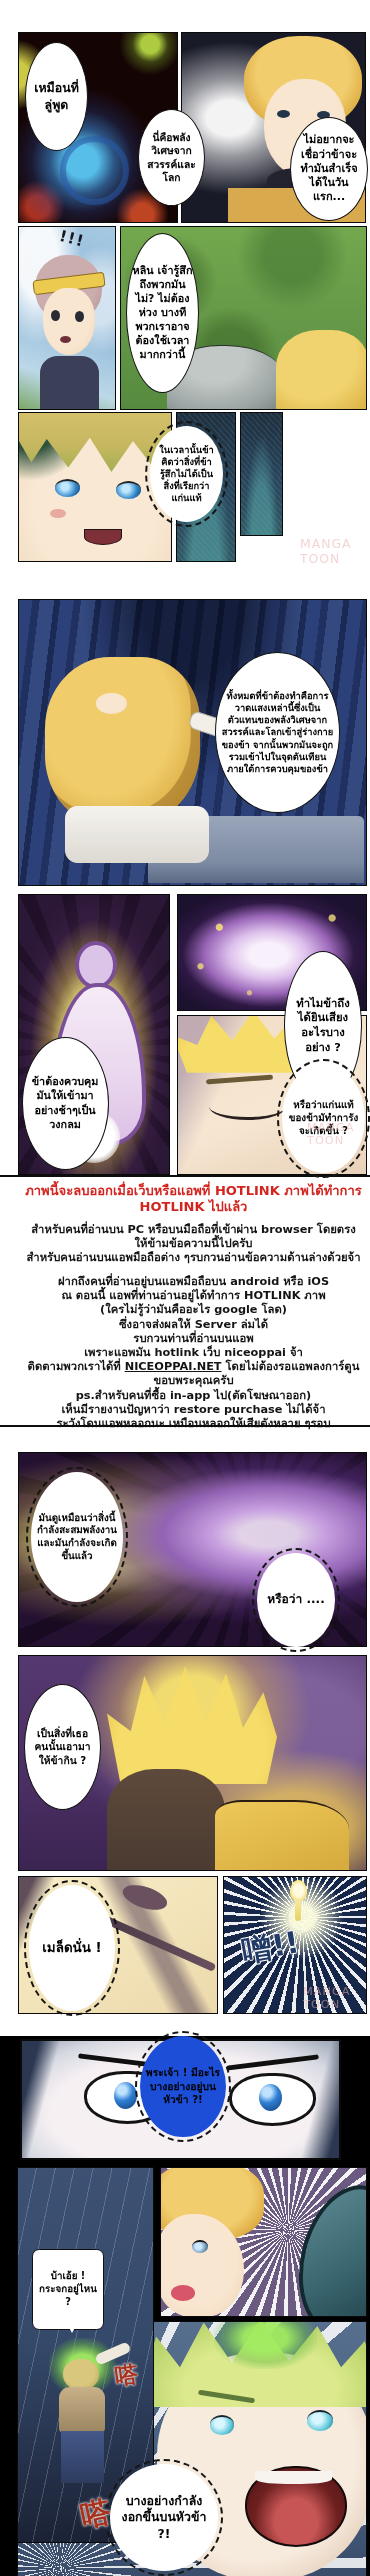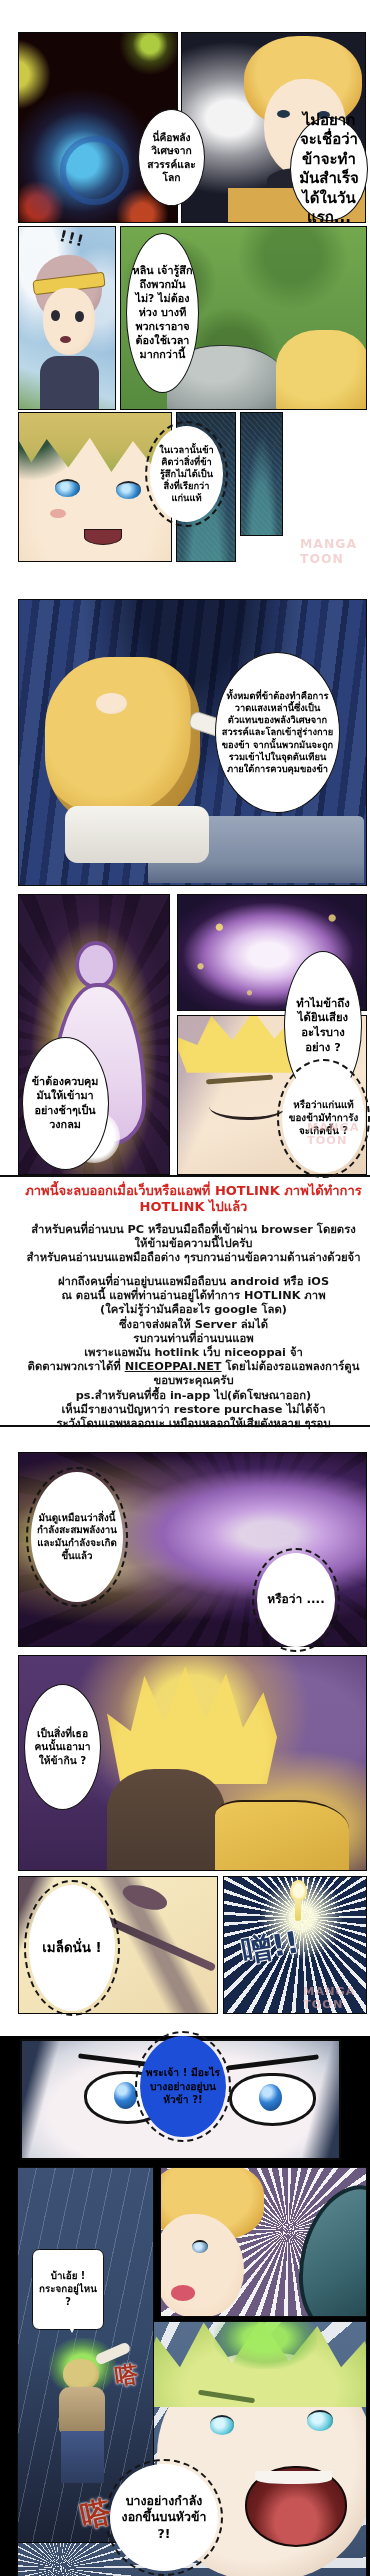--- a/index.html
+++ b/index.html
@@ -6,21 +6,21 @@
   .page{position:relative;width:371px;height:2584px;background:#ffffff;overflow:hidden;
         font-family:"DejaVu Sans",sans-serif;}
   .abs{position:absolute;}
   .panel{position:absolute;border:1.5px solid #0a0a0a;box-sizing:border-box;overflow:hidden;}
   .bub{position:absolute;background:#fff;border:1.5px solid #111;border-radius:50%;
        display:flex;align-items:center;justify-content:center;text-align:center;
        color:#000;font-weight:bold;line-height:1.3;padding:5.2px;box-sizing:border-box;z-index:6;}
   .bub.noline{border:none;outline:2.1px dashed #151515;outline-offset:3.6px;}
   .bub.tailbottom:after{content:"";position:absolute;bottom:-11.3px;left:46%;
        border:7.2px solid transparent;border-top:13.4px solid #fff;}
-  .wm{position:absolute;color:rgba(235,175,175,0.55);font-weight:bold;font-size:13.4px;
+  .wm{position:absolute;color:rgba(235,175,175,0.55);font-weight:normal;font-size:13.4px;
       letter-spacing:1px;z-index:7;}
   .sfx-red{position:absolute;color:#a8321e;font-weight:bold;z-index:6;
       text-shadow:0 0 1.5px #fff,0 0 3.1px #fff;}
   .sfx-blue{position:absolute;color:#223a66;font-weight:bold;z-index:6;
       text-shadow:-1px 0 #fff,1px 0 #fff,0 -1px #fff,0 1px #fff;}
   .notice{position:absolute;left:8px;top:1183px;width:371px;text-align:center;color:#141414;}
   .notice div{font-weight:bold;font-size:11.3px;line-height:1.26;}
   .notice .red{color:#d42420;font-size:13px;margin-bottom:7.2px;}
   .notice .gap{height:9.3px;}
   .notice .lnk{text-decoration:underline;}
@@ -143,24 +143,27 @@
     <div class="abs swirl"></div>
   </div>
   <div class="panel p-shock1" style="left:181px;top:32px;width:185px;height:191px;">
     <div class="abs hair-y" style="left:62px;top:3.1px;width:118px;height:93px;border-radius:46%;"></div>
     <div class="abs skin" style="left:82px;top:46px;width:82px;height:98px;border-radius:46% 46% 50% 50%;"></div>
     <div class="abs" style="left:95px;top:77px;width:13.4px;height:8.2px;background:#23354a;border-radius:50%;"></div>
     <div class="abs" style="left:135px;top:78px;width:13.4px;height:8.2px;background:#23354a;border-radius:50%;"></div>
     <div class="abs" style="left:85px;top:135px;width:77px;height:31px;background:#22232e;border-radius:40% 40% 0 0;"></div>
     <div class="abs" style="left:46px;top:155px;width:155px;height:36px;background:#d9a94e;"></div>
   </div>
+  <div class="bub" style="left:25px;top:42px;width:63px;height:109px;font-size:12.4px;">
+      <span class="btxt">เหมือนที่ลู่พูด</span>
+    </div>
   <div class="bub" style="left:138px;top:109px;width:67px;height:97px;font-size:10.3px;">
       <span class="btxt">นี่คือพลังวิเศษจากสวรรค์และโลก</span>
     </div>
-  <div class="bub" style="left:290px;top:117px;width:78px;height:104px;font-size:15px;">
+  <div class="bub" style="left:290px;top:117px;width:78px;height:104px;font-size:11px;">
       <span class="btxt">ไม่อยากจะเชื่อว่าข้าจะทำมันสำเร็จได้ในวันแรก...</span>
     </div>
 
   <div class="panel p-sky" style="left:18px;top:226px;width:98px;height:184px;">
     <div class="abs" style="left:15.5px;top:28px;width:67px;height:67px;background:radial-gradient(ellipse at 45% 40%,#cbadad 0 60%,#a88b8f 100%);border-radius:48%;"></div>
     <div class="abs" style="left:14.4px;top:49px;width:70px;height:13.4px;background:#ecc94f;transform:rotate(-7deg);border-radius:4.1px;border:1px solid #8a6c1e;"></div>
     <div class="abs skin" style="left:24px;top:61px;width:52px;height:67px;border-radius:46% 46% 52% 52%;"></div>
     <div class="abs" style="left:32px;top:83px;width:9.3px;height:11.3px;background:#2a2a34;border-radius:50%;"></div>
     <div class="abs" style="left:56px;top:84px;width:9.3px;height:11.3px;background:#2a2a34;border-radius:50%;"></div>
     <div class="abs" style="left:41px;top:109px;width:11.3px;height:7.2px;background:#6e3038;border-radius:50%;"></div>

